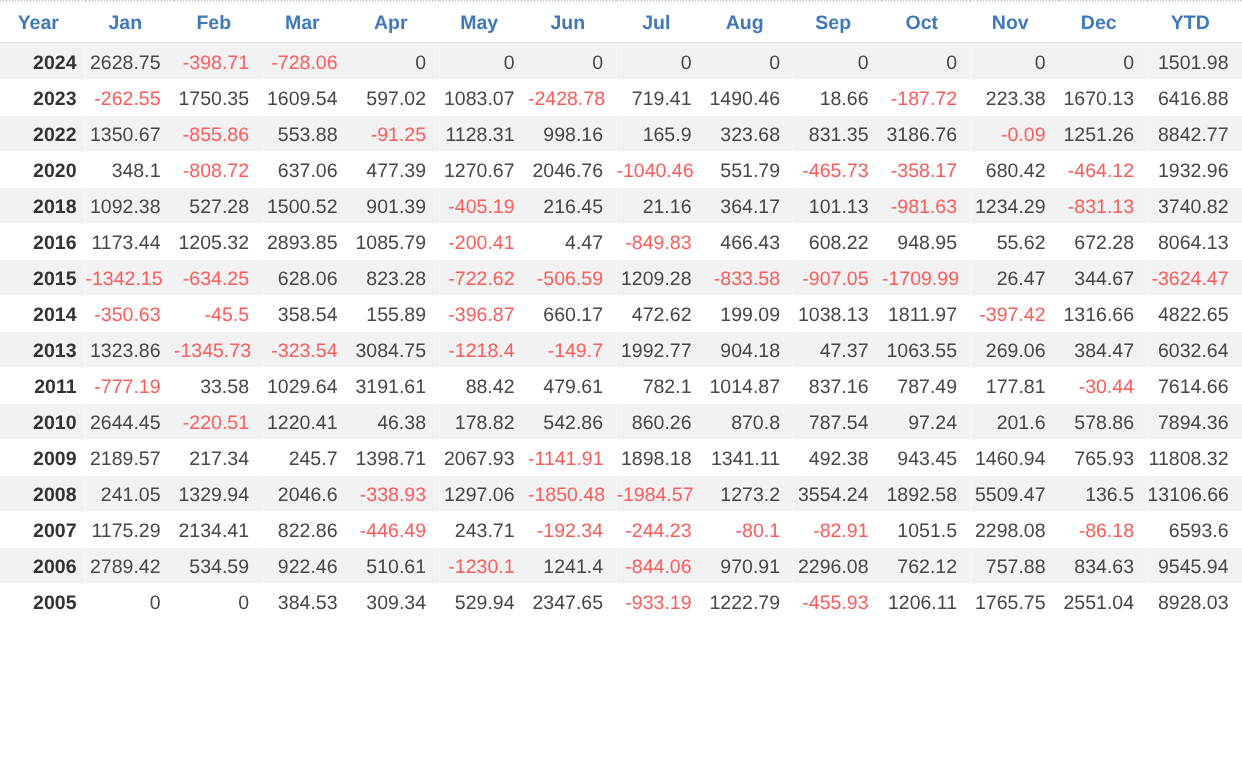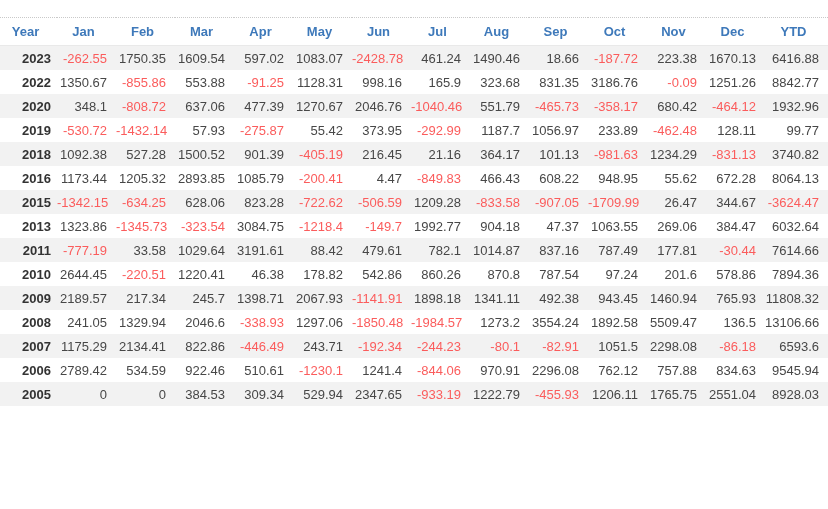--- a/index.html
+++ b/index.html
@@ -12,21 +12,20 @@
     width: 828px;
     height: 509px;
     overflow: hidden;
     background: #ffffff;
   }
   table.returns {
     width: 828px;
     border-collapse: collapse;
     table-layout: fixed;
     border-top: 1px dotted #c9c9c9;
-    margin-top: 17px;
   }
   table.returns col.c-year { width: 57px; }
   table.returns col.c-month { width: 59px; }
   table.returns col.c-ytd { width: 63px; }
 
   table.returns thead th {
     height: 27px;
     padding: 0 6px 0 0;
     font-size: 13px;
     font-weight: bold;
@@ -87,28 +86,44 @@
           <th>Aug</th>
           <th>Sep</th>
           <th>Oct</th>
           <th>Nov</th>
           <th>Dec</th>
           <th>YTD</th>
         </tr>
     </thead>
     <tbody>
         <tr>
+          <td class="year-cell">2024</td>
+          <td class="value-cell">2628.75</td>
+          <td class="value-cell neg">-398.71</td>
+          <td class="value-cell neg">-728.06</td>
+          <td class="value-cell">0</td>
+          <td class="value-cell">0</td>
+          <td class="value-cell">0</td>
+          <td class="value-cell">0</td>
+          <td class="value-cell">0</td>
+          <td class="value-cell">0</td>
+          <td class="value-cell">0</td>
+          <td class="value-cell">0</td>
+          <td class="value-cell">0</td>
+          <td class="value-cell">1501.98</td>
+        </tr>
+        <tr>
           <td class="year-cell">2023</td>
           <td class="value-cell neg">-262.55</td>
           <td class="value-cell">1750.35</td>
           <td class="value-cell">1609.54</td>
           <td class="value-cell">597.02</td>
           <td class="value-cell">1083.07</td>
           <td class="value-cell neg">-2428.78</td>
-          <td class="value-cell">461.24</td>
+          <td class="value-cell">719.41</td>
           <td class="value-cell">1490.46</td>
           <td class="value-cell">18.66</td>
           <td class="value-cell neg">-187.72</td>
           <td class="value-cell">223.38</td>
           <td class="value-cell">1670.13</td>
           <td class="value-cell">6416.88</td>
         </tr>
         <tr>
           <td class="year-cell">2022</td>
           <td class="value-cell">1350.67</td>
@@ -135,36 +150,20 @@
           <td class="value-cell">2046.76</td>
           <td class="value-cell neg">-1040.46</td>
           <td class="value-cell">551.79</td>
           <td class="value-cell neg">-465.73</td>
           <td class="value-cell neg">-358.17</td>
           <td class="value-cell">680.42</td>
           <td class="value-cell neg">-464.12</td>
           <td class="value-cell">1932.96</td>
         </tr>
         <tr>
-          <td class="year-cell">2019</td>
-          <td class="value-cell neg">-530.72</td>
-          <td class="value-cell neg">-1432.14</td>
-          <td class="value-cell">57.93</td>
-          <td class="value-cell neg">-275.87</td>
-          <td class="value-cell">55.42</td>
-          <td class="value-cell">373.95</td>
-          <td class="value-cell neg">-292.99</td>
-          <td class="value-cell">1187.7</td>
-          <td class="value-cell">1056.97</td>
-          <td class="value-cell">233.89</td>
-          <td class="value-cell neg">-462.48</td>
-          <td class="value-cell">128.11</td>
-          <td class="value-cell">99.77</td>
-        </tr>
-        <tr>
           <td class="year-cell">2018</td>
           <td class="value-cell">1092.38</td>
           <td class="value-cell">527.28</td>
           <td class="value-cell">1500.52</td>
           <td class="value-cell">901.39</td>
           <td class="value-cell neg">-405.19</td>
           <td class="value-cell">216.45</td>
           <td class="value-cell">21.16</td>
           <td class="value-cell">364.17</td>
           <td class="value-cell">101.13</td>
@@ -199,20 +198,36 @@
           <td class="value-cell neg">-506.59</td>
           <td class="value-cell">1209.28</td>
           <td class="value-cell neg">-833.58</td>
           <td class="value-cell neg">-907.05</td>
           <td class="value-cell neg">-1709.99</td>
           <td class="value-cell">26.47</td>
           <td class="value-cell">344.67</td>
           <td class="value-cell neg">-3624.47</td>
         </tr>
         <tr>
+          <td class="year-cell">2014</td>
+          <td class="value-cell neg">-350.63</td>
+          <td class="value-cell neg">-45.5</td>
+          <td class="value-cell">358.54</td>
+          <td class="value-cell">155.89</td>
+          <td class="value-cell neg">-396.87</td>
+          <td class="value-cell">660.17</td>
+          <td class="value-cell">472.62</td>
+          <td class="value-cell">199.09</td>
+          <td class="value-cell">1038.13</td>
+          <td class="value-cell">1811.97</td>
+          <td class="value-cell neg">-397.42</td>
+          <td class="value-cell">1316.66</td>
+          <td class="value-cell">4822.65</td>
+        </tr>
+        <tr>
           <td class="year-cell">2013</td>
           <td class="value-cell">1323.86</td>
           <td class="value-cell neg">-1345.73</td>
           <td class="value-cell neg">-323.54</td>
           <td class="value-cell">3084.75</td>
           <td class="value-cell neg">-1218.4</td>
           <td class="value-cell neg">-149.7</td>
           <td class="value-cell">1992.77</td>
           <td class="value-cell">904.18</td>
           <td class="value-cell">47.37</td>

